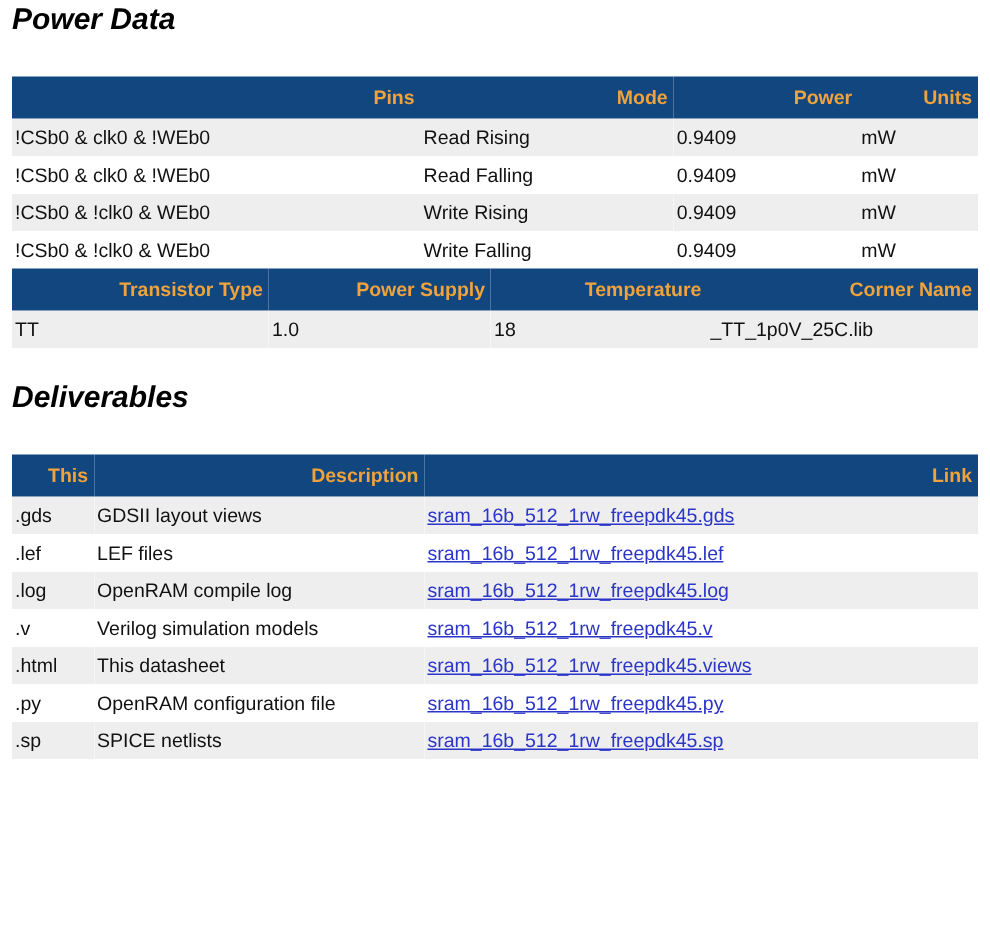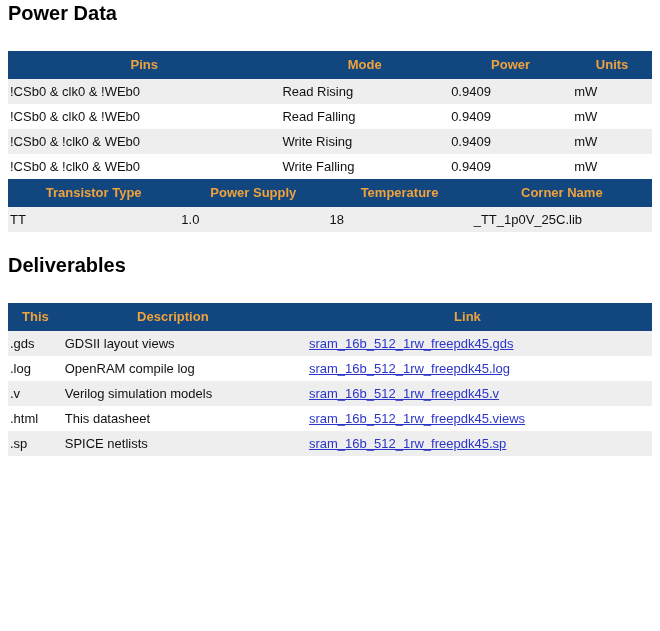--- a/index.html
+++ b/index.html
@@ -15,55 +15,55 @@
   .page {
     padding: 2px 8px 0 8px;
   }
   h2.section-title {
     font-family: "Liberation Sans", "DejaVu Sans", sans-serif;
     font-size: 20px;
     font-weight: 600;
     color: #000000;
     margin: 22px 0 26px 0;
     letter-spacing: 0;
+    font-style: italic;
   }
   h2.section-title.first {
     margin-top: 0;
   }
   table.data-table {
     width: 100%;
     border-collapse: collapse;
     table-layout: fixed;
     font-size: 13px;
   }
   table.data-table thead th {
     background: #11477e;
     color: #f0a23c;
-    text-align: center;
+    text-align: right;
     font-weight: bold;
     padding: 6px 4px;
     line-height: 16px;
   }
   table.data-table tbody td {
     padding: 4px 2px;
     line-height: 17px;
     color: #111111;
     vertical-align: middle;
     overflow: hidden;
     white-space: nowrap;
   }
   table.data-table tbody tr:nth-child(odd) {
     background: #eeeeee;
   }
   table.data-table tbody tr:nth-child(even) {
     background: #ffffff;
   }
   a.file-link {
     color: #2b35c8;
-    margin-left: 24px;
   }
   
   .power-col-pins   { width: 42.3%; }
   .power-col-mode   { width: 26.2%; }
   .power-col-power  { width: 19.1%; }
   .power-col-units  { width: 12.4%; }
 
   .corner-col-tt    { width: 26.6%; }
   .corner-col-ps    { width: 23.0%; }
   .corner-col-temp  { width: 22.4%; }
@@ -164,35 +164,45 @@
         <th>Link</th>
       </tr>
     </thead>
     <tbody>
       <tr>
         <td>.gds</td>
         <td>GDSII layout views</td>
         <td><a class="file-link" href="#">sram_16b_512_1rw_freepdk45.gds</a></td>
       </tr>
       <tr>
+        <td>.lef</td>
+        <td>LEF files</td>
+        <td><a class="file-link" href="#">sram_16b_512_1rw_freepdk45.lef</a></td>
+      </tr>
+      <tr>
         <td>.log</td>
         <td>OpenRAM compile log</td>
         <td><a class="file-link" href="#">sram_16b_512_1rw_freepdk45.log</a></td>
       </tr>
       <tr>
         <td>.v</td>
         <td>Verilog simulation models</td>
         <td><a class="file-link" href="#">sram_16b_512_1rw_freepdk45.v</a></td>
       </tr>
       <tr>
         <td>.html</td>
         <td>This datasheet</td>
         <td><a class="file-link" href="#">sram_16b_512_1rw_freepdk45.views</a></td>
       </tr>
       <tr>
+        <td>.py</td>
+        <td>OpenRAM configuration file</td>
+        <td><a class="file-link" href="#">sram_16b_512_1rw_freepdk45.py</a></td>
+      </tr>
+      <tr>
         <td>.sp</td>
         <td>SPICE netlists</td>
         <td><a class="file-link" href="#">sram_16b_512_1rw_freepdk45.sp</a></td>
       </tr>
     </tbody>
   </table>
 
 </div>
 
 </body></html>

